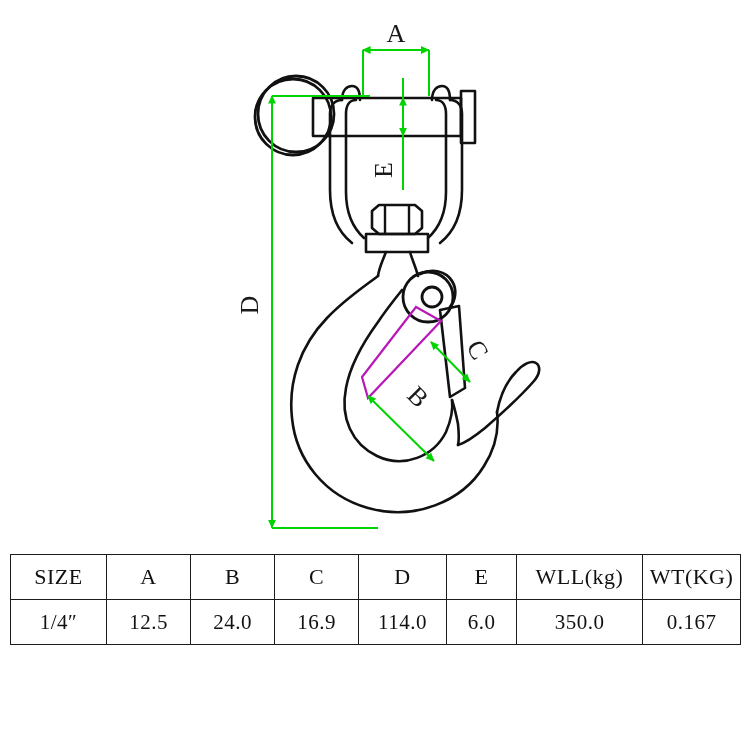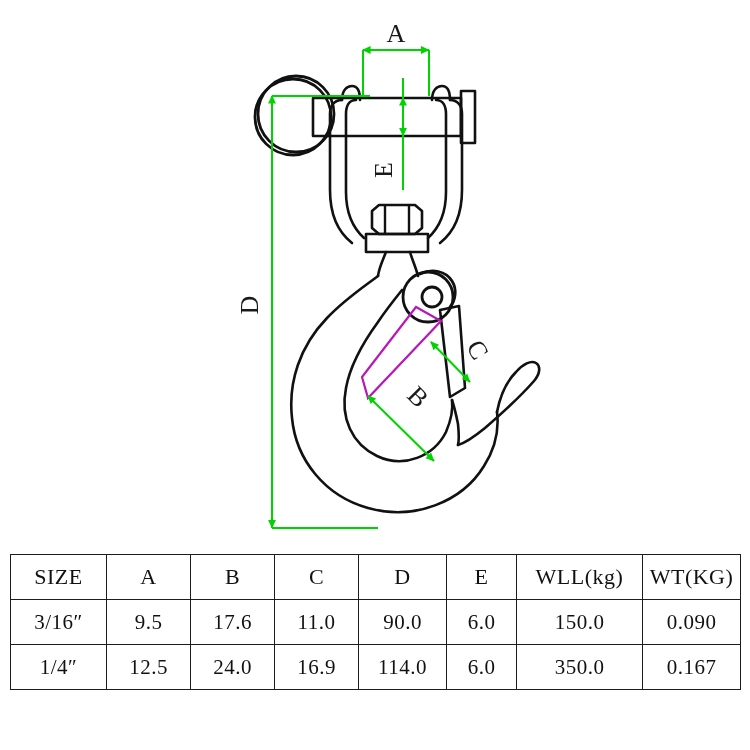--- a/index.html
+++ b/index.html
@@ -211,30 +211,20 @@
           <td>B</td>
           <td>C</td>
           <td>D</td>
           <td>E</td>
           <td>WLL(kg)</td>
           <td>WT(KG)</td>
         </tr>
       </thead>
       <tbody>
         <tr>
-          <td>3/16″</td>
-          <td>9.5</td>
-          <td>17.6</td>
-          <td>11.0</td>
-          <td>90.0</td>
-          <td>6.0</td>
-          <td>150.0</td>
-          <td>0.090</td>
-        </tr>
-        <tr>
           <td>1/4″</td>
           <td>12.5</td>
           <td>24.0</td>
           <td>16.9</td>
           <td>114.0</td>
           <td>6.0</td>
           <td>350.0</td>
           <td>0.167</td>
         </tr>
       </tbody>

